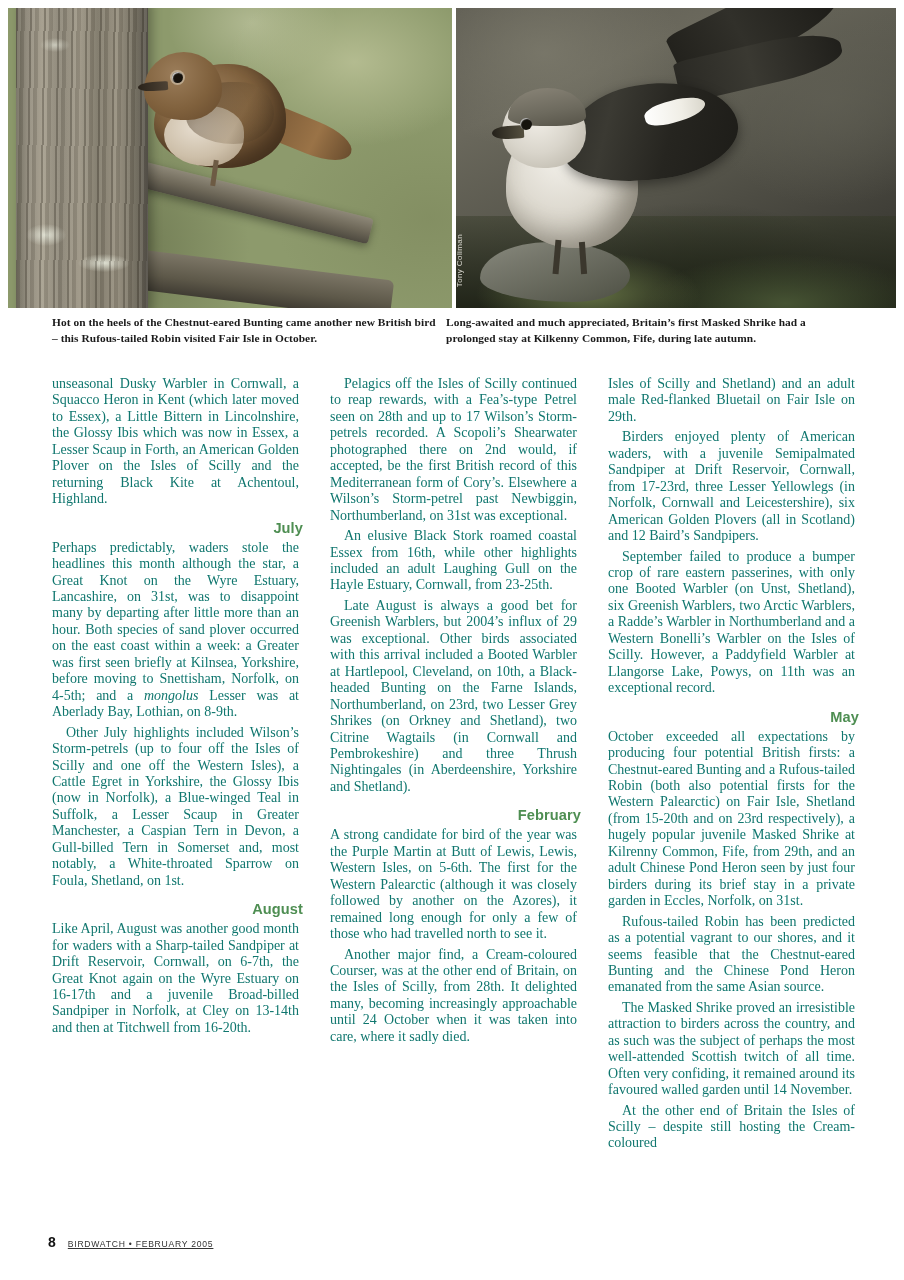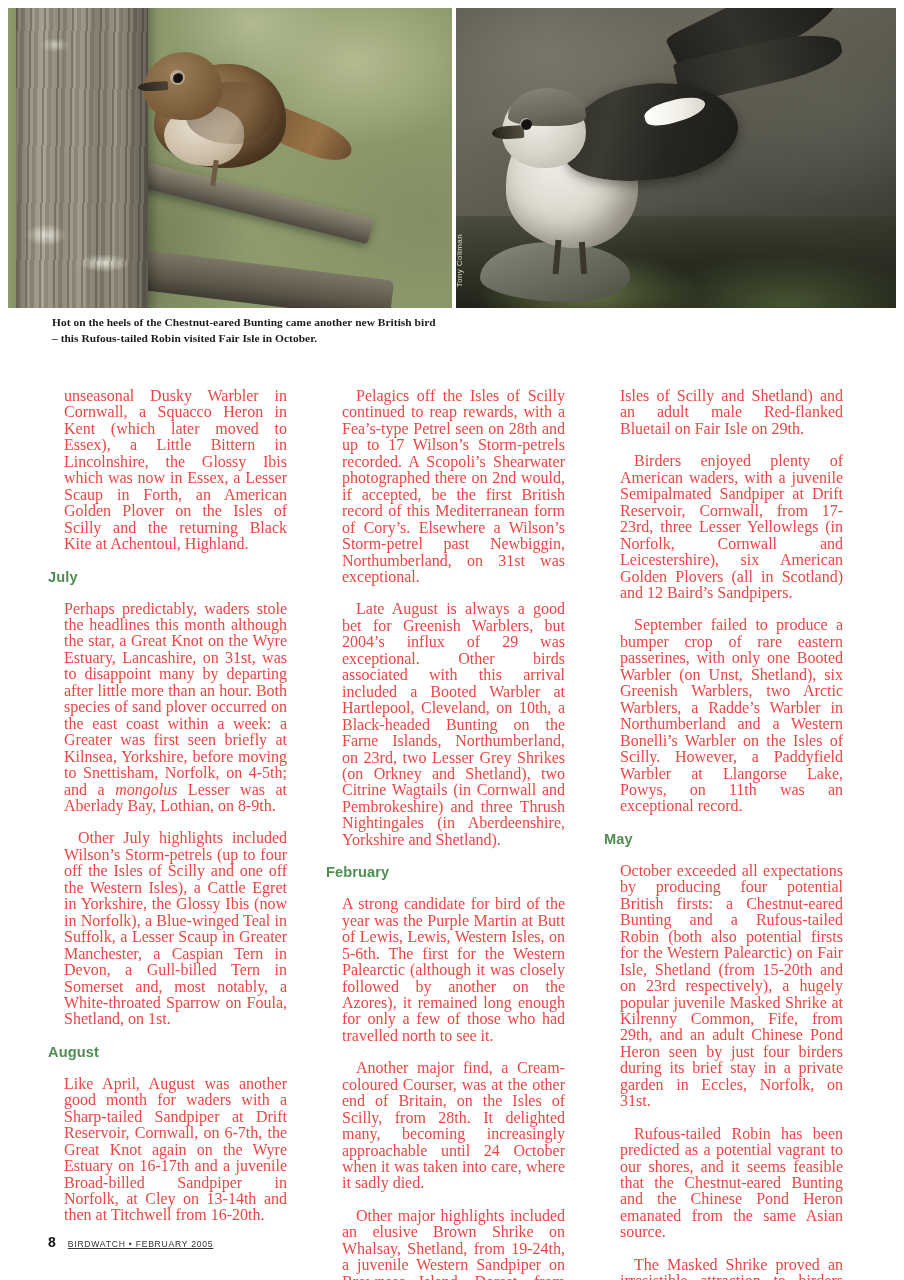--- a/index.html
+++ b/index.html
@@ -354,38 +354,39 @@
     height: 818px;
     display: flex;
     gap: 23px;
   }
   .col {
     width: 255px;
     height: 100%;
     position: relative;
   }
   .col p {
-    margin: 16px;
-    font-size: 16px;
+    margin: 4px;
+    font-size: 14px;
     line-height: 16.45px;
     text-align: justify;
     text-justify: inter-word;
-    color: #ef4444;
+    color: #0f766e;
     hyphens: none;
   }
   .col p.indent { text-indent: 14px; }
   .col p em { font-style: italic; }
 
   h2.month {
     margin: 12px 0 1px 0;
     font-family: "Liberation Sans", sans-serif;
     font-size: 14.6px;
     font-weight: bold;
     color: #4e8e52;
     letter-spacing: .1px;
+    text-align: right;
   }
 
   
   .footer {
     position: absolute;
     left: 48px;
     bottom: 30px;
     display: flex;
     align-items: baseline;
     gap: 12px;
@@ -453,47 +454,49 @@
           <div class="shrike-legs2"></div>
         </div>
       </div>
       <div class="photo-credit">Tony Coliman</div>
     </div>
 
   </div>
 
   <div class="captions">
     <div class="caption caption-left">Hot on the heels of the Chestnut-eared Bunting came another new British bird – this Rufous-tailed Robin visited Fair Isle in October.</div>
+    <div class="caption caption-right">Long-awaited and much appreciated, Britain’s first Masked Shrike had a prolonged stay at Kilkenny Common, Fife, during late autumn.</div>
   </div>
 
   <div class="columns">
     <div class="col" id="col-0">
         <p>unseasonal Dusky Warbler in Cornwall, a Squacco Heron in Kent (which later moved to Essex), a Little Bittern in Lincolnshire, the Glossy Ibis which was now in Essex, a Lesser Scaup in Forth, an American Golden Plover on the Isles of Scilly and the returning Black Kite at Achentoul, Highland.</p>
         <h2 class="month">July</h2>
         <p>Perhaps predictably, waders stole the headlines this month although the star, a Great Knot on the Wyre Estuary, Lancashire, on 31st, was to disappoint many by departing after little more than an hour. Both species of sand plover occurred on the east coast within a week: a Greater was first seen briefly at Kilnsea, Yorkshire, before moving to Snettisham, Norfolk, on 4-5th; and a <em>mongolus</em> Lesser was at Aberlady Bay, Lothian, on 8-9th.</p>
         <p class="indent">Other July highlights included Wilson’s Storm-petrels (up to four off the Isles of Scilly and one off the Western Isles), a Cattle Egret in Yorkshire, the Glossy Ibis (now in Norfolk), a Blue-winged Teal in Suffolk, a Lesser Scaup in Greater Manchester, a Caspian Tern in Devon, a Gull-billed Tern in Somerset and, most notably, a White-throated Sparrow on Foula, Shetland, on 1st.</p>
         <h2 class="month">August</h2>
         <p>Like April, August was another good month for waders with a Sharp-tailed Sandpiper at Drift Reservoir, Cornwall, on 6-7th, the Great Knot again on the Wyre Estuary on 16-17th and a juvenile Broad-billed Sandpiper in Norfolk, at Cley on 13-14th and then at Titchwell from 16-20th.</p>
       </div>
     <div class="col" id="col-1">
         <p class="indent">Pelagics off the Isles of Scilly continued to reap rewards, with a Fea’s-type Petrel seen on 28th and up to 17 Wilson’s Storm-petrels recorded. A Scopoli’s Shearwater photographed there on 2nd would, if accepted, be the first British record of this Mediterranean form of Cory’s. Elsewhere a Wilson’s Storm-petrel past Newbiggin, Northumberland, on 31st was exceptional.</p>
+        <p class="indent">An elusive Black Stork roamed coastal Essex from 16th, while other highlights included an adult Laughing Gull on the Hayle Estuary, Cornwall, from 23-25th.</p>
         <p class="indent">Late August is always a good bet for Greenish Warblers, but 2004’s influx of 29 was exceptional. Other birds associated with this arrival included a Booted Warbler at Hartlepool, Cleveland, on 10th, a Black-headed Bunting on the Farne Islands, Northumberland, on 23rd, two Lesser Grey Shrikes (on Orkney and Shetland), two Citrine Wagtails (in Cornwall and Pembrokeshire) and three Thrush Nightingales (in Aberdeenshire, Yorkshire and Shetland).</p>
         <h2 class="month">February</h2>
         <p>A strong candidate for bird of the year was the Purple Martin at Butt of Lewis, Lewis, Western Isles, on 5-6th. The first for the Western Palearctic (although it was closely followed by another on the Azores), it remained long enough for only a few of those who had travelled north to see it.</p>
         <p class="indent">Another major find, a Cream-coloured Courser, was at the other end of Britain, on the Isles of Scilly, from 28th. It delighted many, becoming increasingly approachable until 24 October when it was taken into care, where it sadly died.</p>
-        <p class="indent">Other major highlights included an elusive Brown Shrike on Whalsay, Shetland, from 19-24th, a juvenile Western Sandpiper on Brownsea Island, Dorset, from 29th, three juvenile Pallid Harriers (in Sussex,</p>
       </div>
     <div class="col" id="col-2">
         <p>Isles of Scilly and Shetland) and an adult male Red-flanked Bluetail on Fair Isle on 29th.</p>
         <p class="indent">Birders enjoyed plenty of American waders, with a juvenile Semipalmated Sandpiper at Drift Reservoir, Cornwall, from 17-23rd, three Lesser Yellowlegs (in Norfolk, Cornwall and Leicestershire), six American Golden Plovers (all in Scotland) and 12 Baird’s Sandpipers.</p>
         <p class="indent">September failed to produce a bumper crop of rare eastern passerines, with only one Booted Warbler (on Unst, Shetland), six Greenish Warblers, two Arctic Warblers, a Radde’s Warbler in Northumberland and a Western Bonelli’s Warbler on the Isles of Scilly. However, a Paddyfield Warbler at Llangorse Lake, Powys, on 11th was an exceptional record.</p>
         <h2 class="month">May</h2>
         <p>October exceeded all expectations by producing four potential British firsts: a Chestnut-eared Bunting and a Rufous-tailed Robin (both also potential firsts for the Western Palearctic) on Fair Isle, Shetland (from 15-20th and on 23rd respectively), a hugely popular juvenile Masked Shrike at Kilrenny Common, Fife, from 29th, and an adult Chinese Pond Heron seen by just four birders during its brief stay in a private garden in Eccles, Norfolk, on 31st.</p>
         <p class="indent">Rufous-tailed Robin has been predicted as a potential vagrant to our shores, and it seems feasible that the Chestnut-eared Bunting and the Chinese Pond Heron emanated from the same Asian source.</p>
         <p class="indent">The Masked Shrike proved an irresistible attraction to birders across the country, and as such was the subject of perhaps the most well-attended Scottish twitch of all time. Often very confiding, it remained around its favoured walled garden until 14 November.</p>
+        <p class="indent">At the other end of Britain the Isles of Scilly – despite still hosting the Cream-coloured</p>
       </div>
   </div>
 
   <div class="footer">
     <span class="folio">8</span>
     <span class="footer-text">BIRDWATCH • FEBRUARY 2005</span>
   </div>
 
 </div>
 

